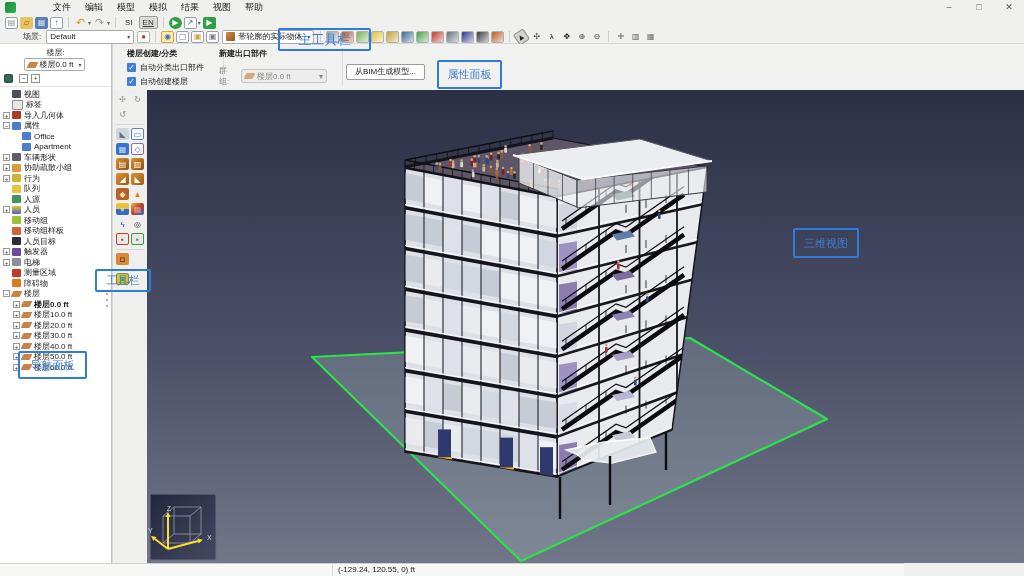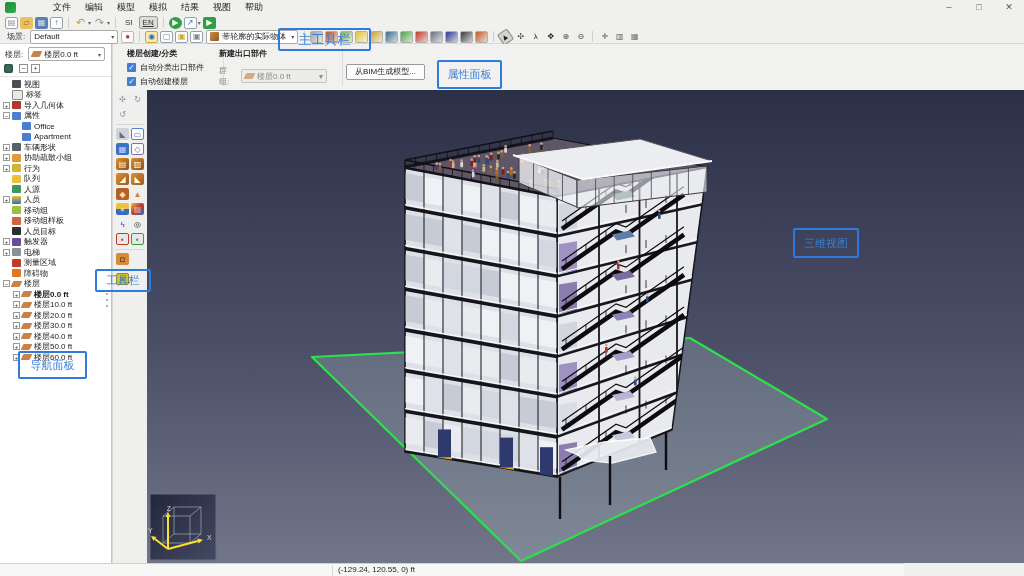--- a/index.html
+++ b/index.html
@@ -8,34 +8,34 @@
        -webkit-font-smoothing:antialiased;}
   
   #titlebar{position:absolute;left:0;top:0;width:1024px;height:15px;background:#f0f0ee;display:flex;align-items:center;gap:24px;}
   #app-icon{width:11px;height:11px;margin:0 6px 0 5px;background:linear-gradient(135deg,#1f8a3b,#2fae4e);border-radius:2px;flex:0 0 auto;}
   .menu-item{font-size:9px;line-height:15px;padding:0 7px;color:#222;}
   #win-title{position:absolute;left:0;right:0;text-align:center;font-size:9px;color:#555;pointer-events:none;}
   #win-controls{position:absolute;right:0;top:0;display:flex;}
   .win-btn{width:30px;height:15px;text-align:center;font-size:9px;line-height:15px;color:#555;}
   
   #toolbar2{position:absolute;left:0;top:15px;width:1024px;height:15px;display:flex;align-items:center;padding-left:4px;box-sizing:border-box;}
-  #toolbar3{position:absolute;left:0;top:30px;width:1024px;height:14px;display:flex;align-items:center;padding-left:4px;box-sizing:border-box;border-bottom:1px solid #d9d9d6;}
+  #toolbar3{position:absolute;left:0;top:30px;width:1024px;height:14px;display:flex;align-items:center;padding-left:20px;box-sizing:border-box;border-bottom:1px solid #d9d9d6;}
   .tb-icon{width:13px;height:12px;border-radius:2px;margin:0 1px;display:flex;align-items:center;justify-content:center;
            font-size:8px;color:#fff;flex:0 0 auto;box-sizing:border-box;}
   .tb-sep{width:1px;height:11px;background:#cfcfcc;margin:0 4px;flex:0 0 auto;}
   .tb-caret{font-size:6px;color:#666;margin:0 1px 0 0;}
   .tb-text-btn{font-size:8px;line-height:11px;padding:0 3px;border:1px solid transparent;border-radius:2px;color:#333;margin:0 1px;}
   .tb-text-btn.active{background:#dcdcda;border-color:#9a9a98;text-decoration:underline;}
   .tb-select{display:flex;align-items:center;background:#fff;border:1px solid #ababa9;border-radius:2px;height:12px;font-size:8px;
              padding:0 3px;margin:0 2px;color:#222;}
   .tb-select .sel-caret{margin-left:5px;font-size:6px;color:#555;}
   .lbl{font-size:8px;color:#333;margin:0 3px;}
   
   #treepanel{position:absolute;left:0;top:44px;width:112px;height:519px;background:#fff;border-right:1px solid #c4c4c2;box-sizing:border-box;}
-  #tree-header{display:flex;align-items:center;padding:3px 2px 2px 2px;}
+  #tree-header{display:flex;align-items:center;padding:3px 2px 2px 2px;flex-direction:column;}
   #tree-toolbar{display:flex;align-items:center;padding:1px 2px 3px 4px;border-bottom:1px solid #e4e4e2;}
   .mini-btn{width:9px;height:9px;border:1px solid #8f8f8d;background:#fff;font-size:7px;line-height:8px;text-align:center;color:#444;margin-right:3px;box-sizing:border-box;}
   #tree{padding:2px 0 0 2px;overflow:hidden;}
   .tree-row{display:flex;align-items:center;height:10.5px;white-space:nowrap;}
   .tree-row .twisty{width:7px;height:7px;border:1px solid #9a9a98;background:#fff;font-size:6px;line-height:6px;text-align:center;color:#333;margin:0 2px 0 1px;box-sizing:border-box;flex:0 0 auto;}
   .tree-row .twisty.none{border-color:transparent;background:transparent;color:transparent;}
   .tree-row .ticon{width:9px;height:8px;border-radius:1px;margin-right:3px;flex:0 0 auto;}
   .tree-row .tlabel{font-size:8px;color:#1a1a1a;}
   .tree-row.bold .tlabel{font-weight:bold;}
   .splitter-dots{position:absolute;left:106px;top:293px;width:4px;height:14px;display:flex;flex-direction:column;justify-content:space-between;}

